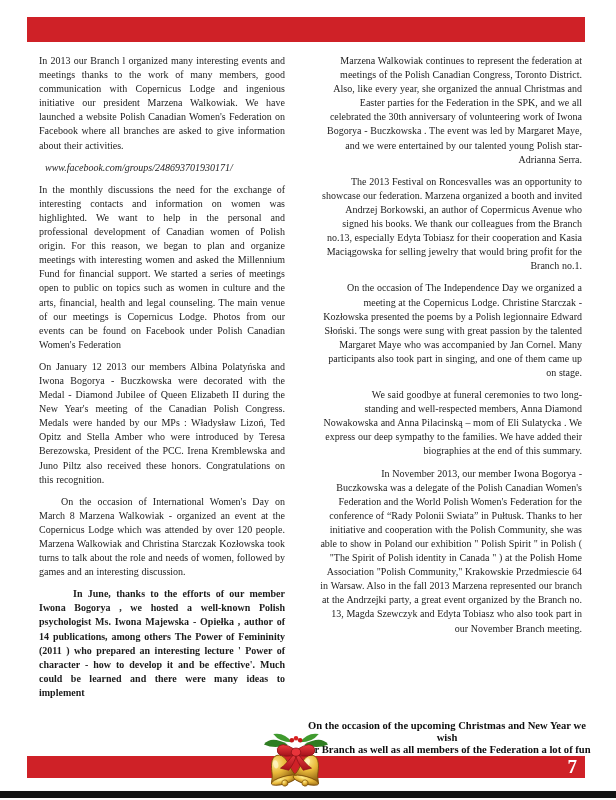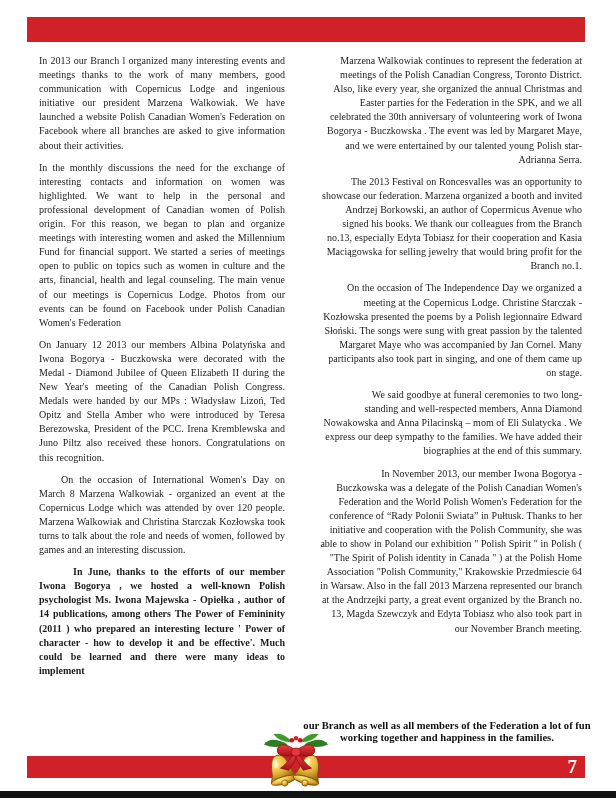--- a/index.html
+++ b/index.html
@@ -86,35 +86,37 @@
 </head>
 <body>
 
 <div class="page">
 
   <div class="bar top"></div>
 
   <div class="columns">
     <div class="col left">
       <p>In 2013 our Branch l organized many interesting events and meetings thanks to the work of many members, good communication with Copernicus Lodge and ingenious initiative our president Marzena Walkowiak. We have launched a website Polish Canadian Women's Federation on Facebook where all branches are asked to give information about their activities.</p>
+      <p class="fb">www.facebook.com/groups/248693701930171/</p>
       <p>In the monthly discussions the need for the exchange of interesting contacts and information on women was highlighted. We want to help in the personal and professional development of Canadian women of Polish origin. For this reason, we began to plan and organize meetings with interesting women and asked the Millennium Fund for financial support. We started a series of meetings open to public on topics such as women in culture and the arts, financial, health and legal counseling. The main venue of our meetings is Copernicus Lodge. Photos from our events can be found on Facebook under Polish Canadian Women's Federation</p>
       <p>On January 12 2013 our members Albina Polatyńska and Iwona Bogorya - Buczkowska were decorated with the Medal - Diamond Jubilee of Queen Elizabeth II during the New Year's meeting of the Canadian Polish Congress. Medals were handed by our MPs : Władysław Lizoń, Ted Opitz and Stella Amber who were introduced by Teresa Berezowska, President of the PCC. Irena Kremblewska and Juno Piltz also received these honors. Congratulations on this recognition.</p>
       <p class="ind1">On the occasion of International Women's Day on March 8 Marzena Walkowiak - organized an event at the Copernicus Lodge which was attended by over 120 people. Marzena Walkowiak and Christina Starczak Kozłowska took turns to talk about the role and needs of women, followed by games and an interesting discussion.</p>
       <p class="ind2">In June, thanks to the efforts of our member Iwona Bogorya , we hosted a well-known Polish psychologist Ms. Iwona Majewska - Opiełka , author of 14 publications, among others The Power of Femininity (2011 ) who prepared an interesting lecture ' Power of character - how to develop it and be effective'. Much could be learned and there were many ideas to implement</p>
     </div>
     <div class="col right">
       <p class="ind1">Marzena Walkowiak continues to represent the federation at meetings of the Polish Canadian Congress, Toronto District. Also, like every year, she organized the annual Christmas and Easter parties for the Federation in the SPK, and we all celebrated the 30th anniversary of volunteering work of Iwona Bogorya - Buczkowska . The event was led by Margaret Maye, and we were entertained by our talented young Polish star-Adrianna Serra.</p>
       <p>The 2013 Festival on Roncesvalles was an opportunity to showcase our federation. Marzena organized a booth and invited Andrzej Borkowski, an author of Coperrnicus Avenue who signed his books. We thank our colleagues from the Branch no.13, especially Edyta Tobiasz for their cooperation and Kasia Maciągowska for selling jewelry that would bring profit for the Branch no.1.</p>
       <p class="ind1">On the occasion of The Independence Day we organized a meeting at the Copernicus Lodge. Christine Starczak - Kozłowska presented the poems by a Polish legionnaire Edward Słoński. The songs were sung with great passion by the talented Margaret Maye who was accompanied by Jan Cornel. Many participants also took part in singing, and one of them came up on stage.</p>
       <p class="ind1">We said goodbye at funeral ceremonies to two long-standing and well-respected members, Anna Diamond Nowakowska and Anna Pilacinską – mom of Eli Sulatycka . We express our deep sympathy to the families. We have added their biographies at the end of this summary.</p>
       <p class="ind1">In November 2013, our member Iwona Bogorya - Buczkowska was a delegate of the Polish Canadian Women's Federation and the World Polish Women's Federation for the conference of “Rady Polonii Swiata” in Pułtusk. Thanks to her initiative and cooperation with the Polish Community, she was able to show in Poland our exhibition " Polish Spirit " in Polish ( "The Spirit of Polish identity in Canada " ) at the Polish Home Association "Polish Community," Krakowskie Przedmiescie 64 in Warsaw. Also in the fall 2013 Marzena represented our branch at the Andrzejki party, a great event organized by the Branch no. 13, Magda Szewczyk and Edyta Tobiasz who also took part in our November Branch meeting.</p>
     </div>
   </div>
 
   <div class="footer">
+    <div>On the occasion of the upcoming Christmas and New Year we wish</div>
     <div>our Branch as well as all members of the Federation a lot of fun</div>
     <div>working together and happiness in the families.</div>
   </div>
 
   <div class="bar bottom">
     <span class="pagenum">7</span>
   </div>
 
   <svg class="bells" width="84" height="62" viewBox="0 0 80 60" aria-hidden="true">
     <defs>

